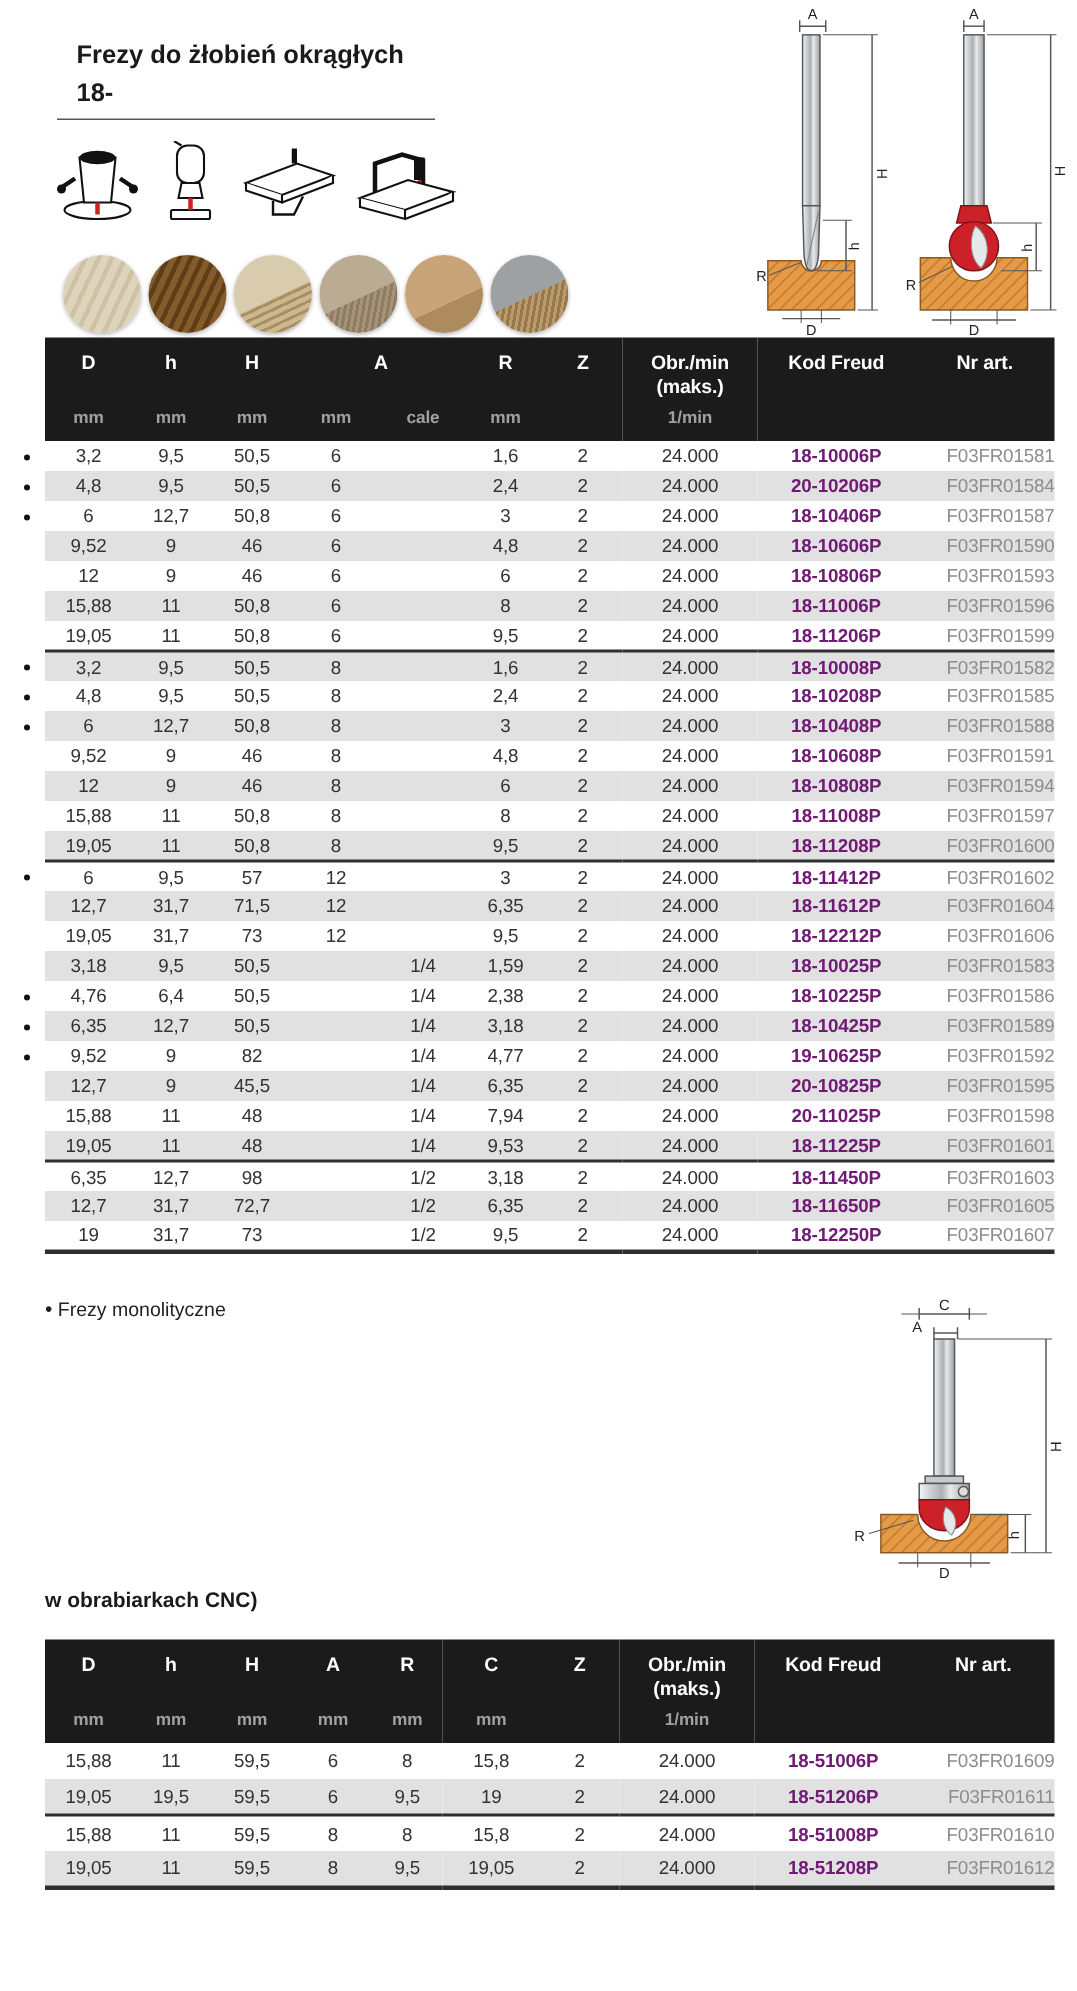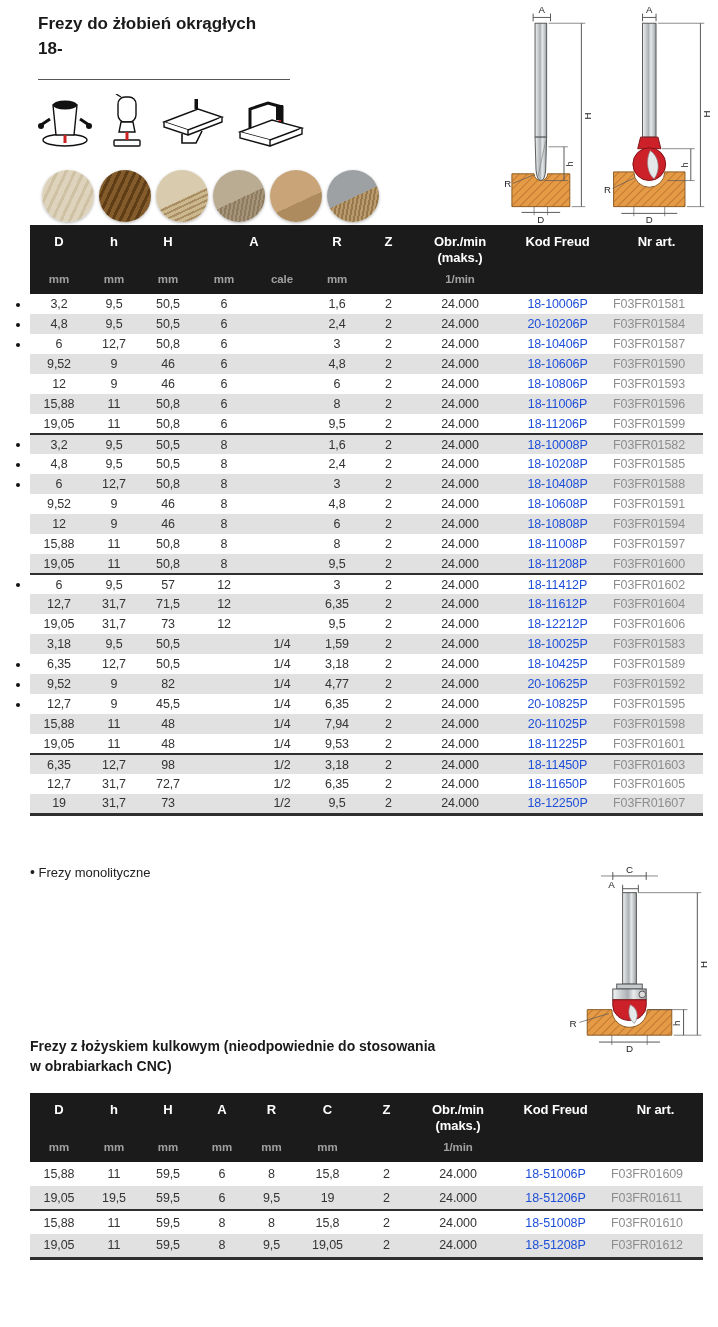--- a/index.html
+++ b/index.html
@@ -38,42 +38,42 @@
   table.spec{position:absolute;left:30px;width:673px;border-collapse:collapse;table-layout:fixed;
              font-size:12.5px;letter-spacing:-0.1px;}
   #t1{top:225px;} #t2{top:1093px;}
   table.spec thead th{background:#1b1b1b;color:#fff;font-weight:bold;text-align:center;
              white-space:pre-line;vertical-align:top;padding-top:9px;font-size:13px;height:33px;line-height:1.25;}
   table.spec thead tr.units th{color:#a0a0a0;font-size:11.5px;height:18px;padding-top:0;
              padding-bottom:8px;vertical-align:bottom;}
   table.spec td{text-align:center;color:#333;padding:0;}
   #t1 tbody tr{height:20px;} #t2 tbody tr{height:24px;}
   table.spec tbody tr:nth-child(even){background:#e1e1e1;}
-  table.spec td.kod{font-weight:normal;color:#1d4ed8;}
-  table.spec td.art{text-align:left;color:#8d8d8d;padding-left:3px;margin-left:17px;}
+  table.spec td.kod{font-weight:bold;color:#701a75;}
+  table.spec td.art{text-align:right;color:#8d8d8d;padding-left:3px;margin-left:17px;}
   table.spec tr.group-end td{border-bottom:2px solid #2f2f2f;}
   table.spec tbody tr:last-child td{border-bottom:3px solid #2f2f2f;}
 
   
   .gutter{position:absolute;left:16px;width:10px;}
   #gutter1{top:295px;}
   .gutter .dot{position:absolute;width:4px;height:4px;border-radius:50%;background:#111;left:0;}
 
   .note{position:absolute;left:30px;top:864px;font-size:13px;color:#222;margin:0;}
   .note .marker{font-size:14px;}
 
   .section2-title{position:absolute;left:30px;top:1036px;width:520px;font-size:14px;
                   font-weight:bold;color:#1a1a1a;line-height:1.45;margin:0;}
 </style>
 </head>
 <body>
 
 <div class="page">
 
-  <h1 class="title" style="margin:0">
+  <h1 class="title" style="margin:13px">
     <span>Frezy do żłobień okrągłych</span><br>
     <span>18-</span>
   </h1>
   <div class="rule"></div>
 
   <div class="machines">
     <span>
       <svg width="58" height="58" viewBox="0 0 58 58">
         <ellipse cx="29" cy="48" rx="22" ry="6" fill="#fff" stroke="#111" stroke-width="1.4"></ellipse>
         <path d="M17,13 h24 l-3,30 h-18 z" fill="#fff" stroke="#111" stroke-width="1.4"></path>
@@ -446,41 +446,53 @@
           <td>50,5</td>
           <td></td>
           <td>1/4</td>
           <td>1,59</td>
           <td>2</td>
           <td>24.000</td>
           <td class="kod">18-10025P</td>
           <td class="art">F03FR01583</td>
         </tr>
         <tr>
+          <td>4,76</td>
+          <td>6,4</td>
+          <td>50,5</td>
+          <td></td>
+          <td>1/4</td>
+          <td>2,38</td>
+          <td>2</td>
+          <td>24.000</td>
+          <td class="kod">18-10225P</td>
+          <td class="art">F03FR01586</td>
+        </tr>
+        <tr>
           <td>6,35</td>
           <td>12,7</td>
           <td>50,5</td>
           <td></td>
           <td>1/4</td>
           <td>3,18</td>
           <td>2</td>
           <td>24.000</td>
           <td class="kod">18-10425P</td>
           <td class="art">F03FR01589</td>
         </tr>
         <tr>
           <td>9,52</td>
           <td>9</td>
           <td>82</td>
           <td></td>
           <td>1/4</td>
           <td>4,77</td>
           <td>2</td>
           <td>24.000</td>
-          <td class="kod">20-10625P</td>
+          <td class="kod">19-10625P</td>
           <td class="art">F03FR01592</td>
         </tr>
         <tr>
           <td>12,7</td>
           <td>9</td>
           <td>45,5</td>
           <td></td>
           <td>1/4</td>
           <td>6,35</td>
           <td>2</td>
@@ -607,21 +619,21 @@
     <text class="dlabel" transform="translate(138,160) rotate(-90)" text-anchor="middle">h</text>
     <text class="dlabel" x="26" y="164">R</text>
     <line class="dim thin" x1="36" y1="159" x2="66" y2="150"></line>
     <line class="dim thin" x1="69" y1="172" x2="69" y2="182"></line>
       <line class="dim thin" x1="105" y1="172" x2="105" y2="182"></line>
     <line class="dim" x1="56" y1="179" x2="118" y2="179"></line>
     <text class="dlabel" x="87" y="189" text-anchor="middle">D</text>
   </svg>
 
   <h2 class="section2-title">
-    <span>Frezy z łożyskiem kulkowym (nieodpowiednie do stosowania</span><br>
+    <br>
     <span>w obrabiarkach CNC)</span>
   </h2>
 
   <table class="spec" id="t2">
     <colgroup>
         <col style="width: 58px;">
         <col style="width: 52px;">
         <col style="width: 56px;">
         <col style="width: 52px;">
         <col style="width: 47px;">

